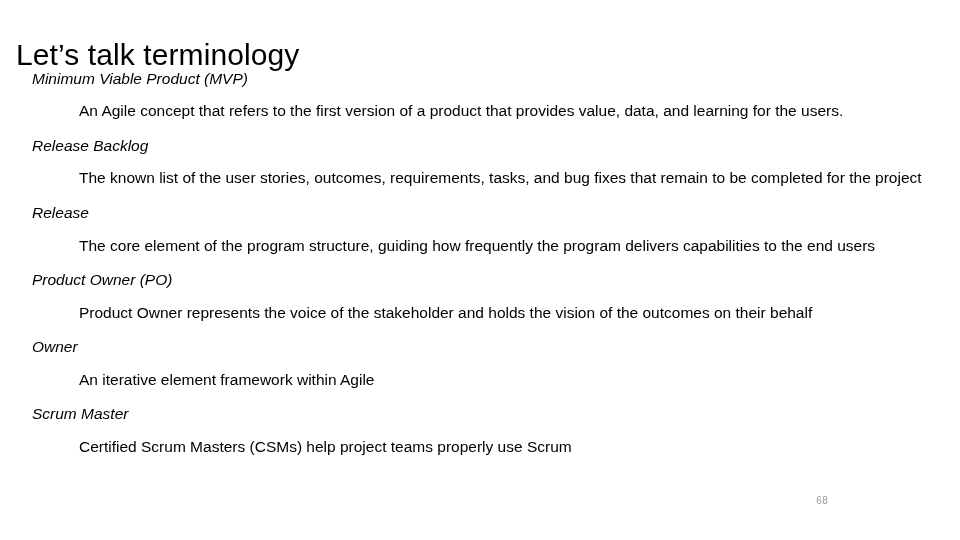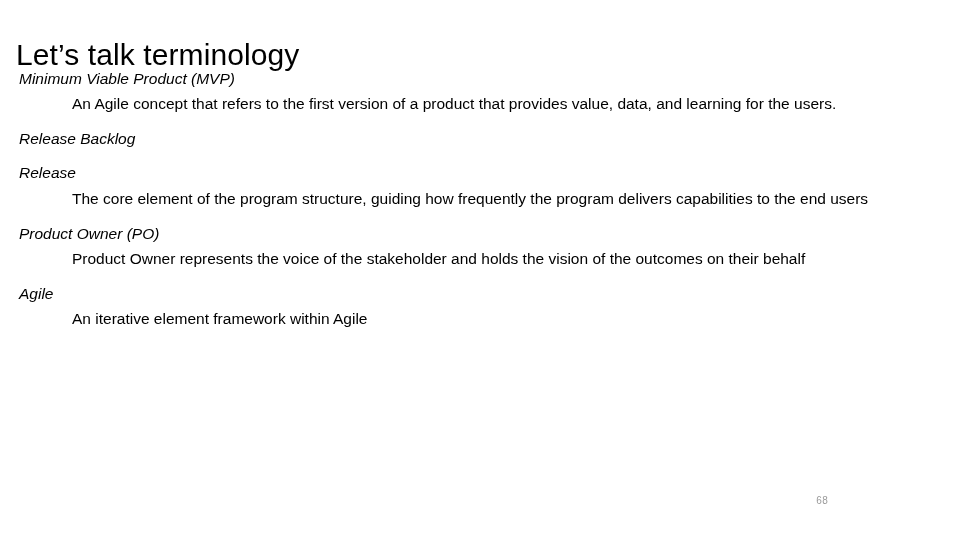--- a/index.html
+++ b/index.html
@@ -48,31 +48,31 @@
 
   .term-group {
     margin: 0 0 12px 0;
   }
   .term-group.last {
     margin-bottom: 0;
   }
 
   .term {
     margin: 0;
-    padding: 0 0 0 19px;
+    padding: 0 0 0 32px;
     font-size: 15.5px;
     font-style: italic;
     font-weight: 400;
     line-height: 1.45;
     color: #000000;
     white-space: nowrap;
   }
 
   .definition {
-    margin: 0;
+    margin: 7px;
     padding: 2px 24px 0 72px;
     font-size: 15.5px;
     font-weight: 400;
     font-style: normal;
     line-height: 1.52;
     color: #000000;
     text-indent: 0;
   }
 
   
@@ -101,35 +101,40 @@
 
   <div class="body-block">
 
     <div class="term-group">
       <div class="term">Minimum Viable Product (MVP)</div>
       <div class="definition hanging">An Agile concept that refers to the first version of a product that provides value, data, and learning for the users.</div>
     </div>
 
     <div class="term-group">
       <div class="term">Release Backlog</div>
+      <div class="definition">The known list of the user stories, outcomes, requirements, tasks, and bug fixes that remain to be completed for the project</div>
     </div>
 
     <div class="term-group">
       <div class="term">Release</div>
       <div class="definition">The core element of the program structure, guiding how frequently the program delivers capabilities to the end users</div>
     </div>
 
     <div class="term-group">
       <div class="term">Product Owner (PO)</div>
       <div class="definition">Product Owner represents the voice of the stakeholder and holds the vision of the outcomes on their behalf</div>
     </div>
 
     <div class="term-group">
-      <div class="term">Agile</div>
+      <div class="term">Owner</div>
       <div class="definition">An iterative element framework within Agile</div>
     </div>
 
+    <div class="term-group last">
+      <div class="term">Scrum Master</div>
+      <div class="definition">Certified Scrum Masters (CSMs) help project teams properly use Scrum</div>
+    </div>
 
   </div>
 
   <div class="page-number">68</div>
 
 </div>
 
 </body></html>

